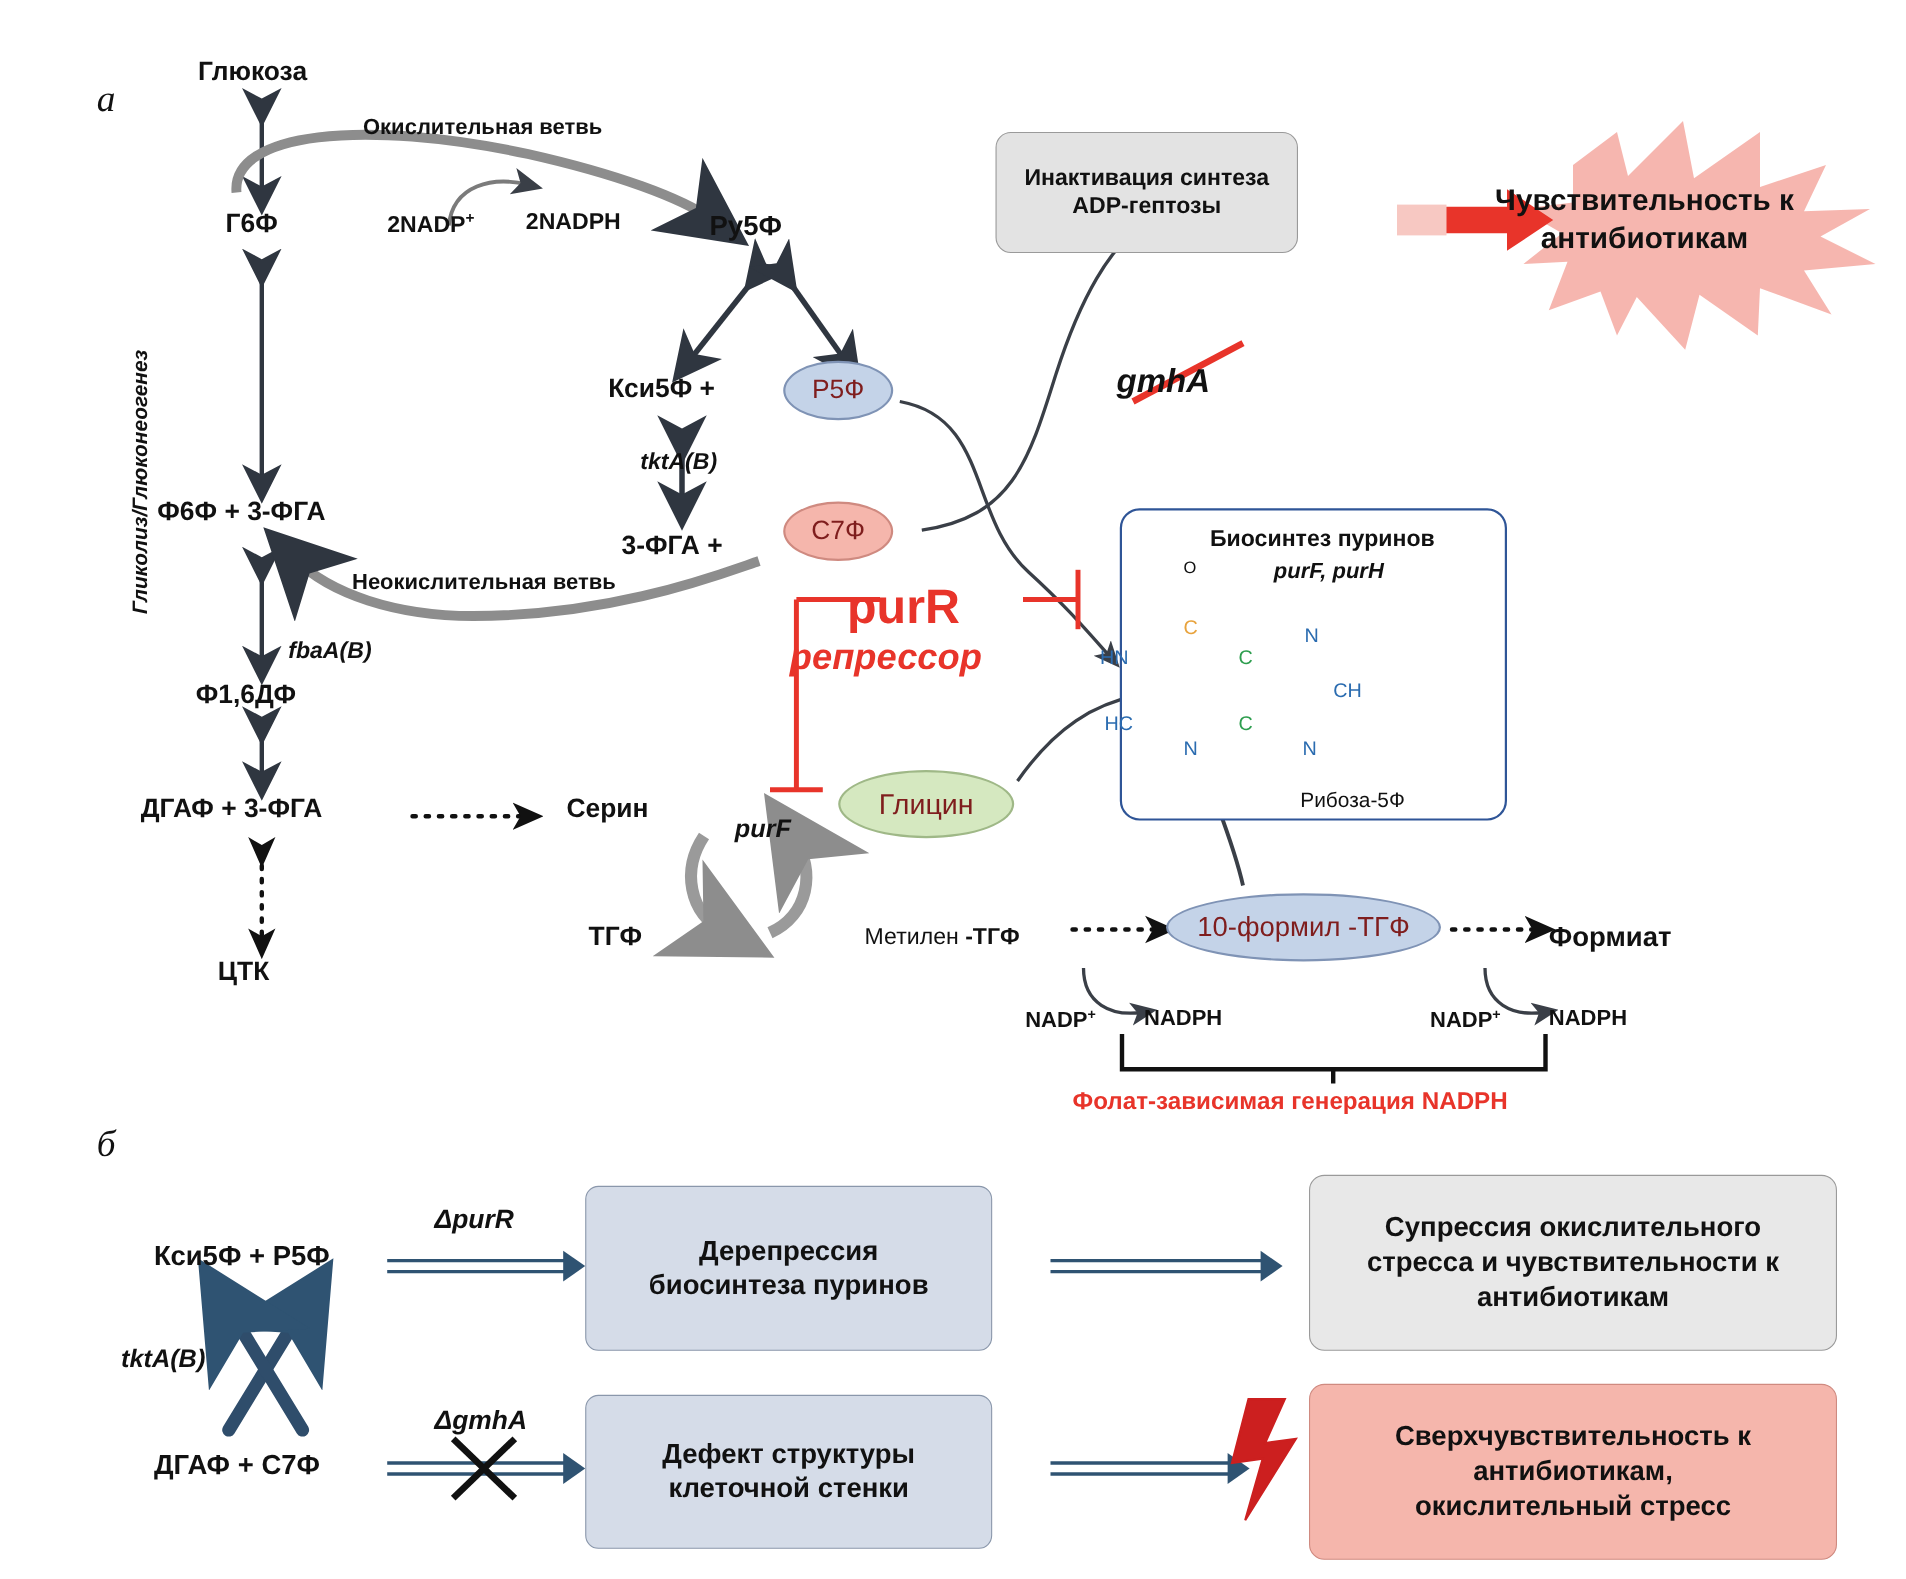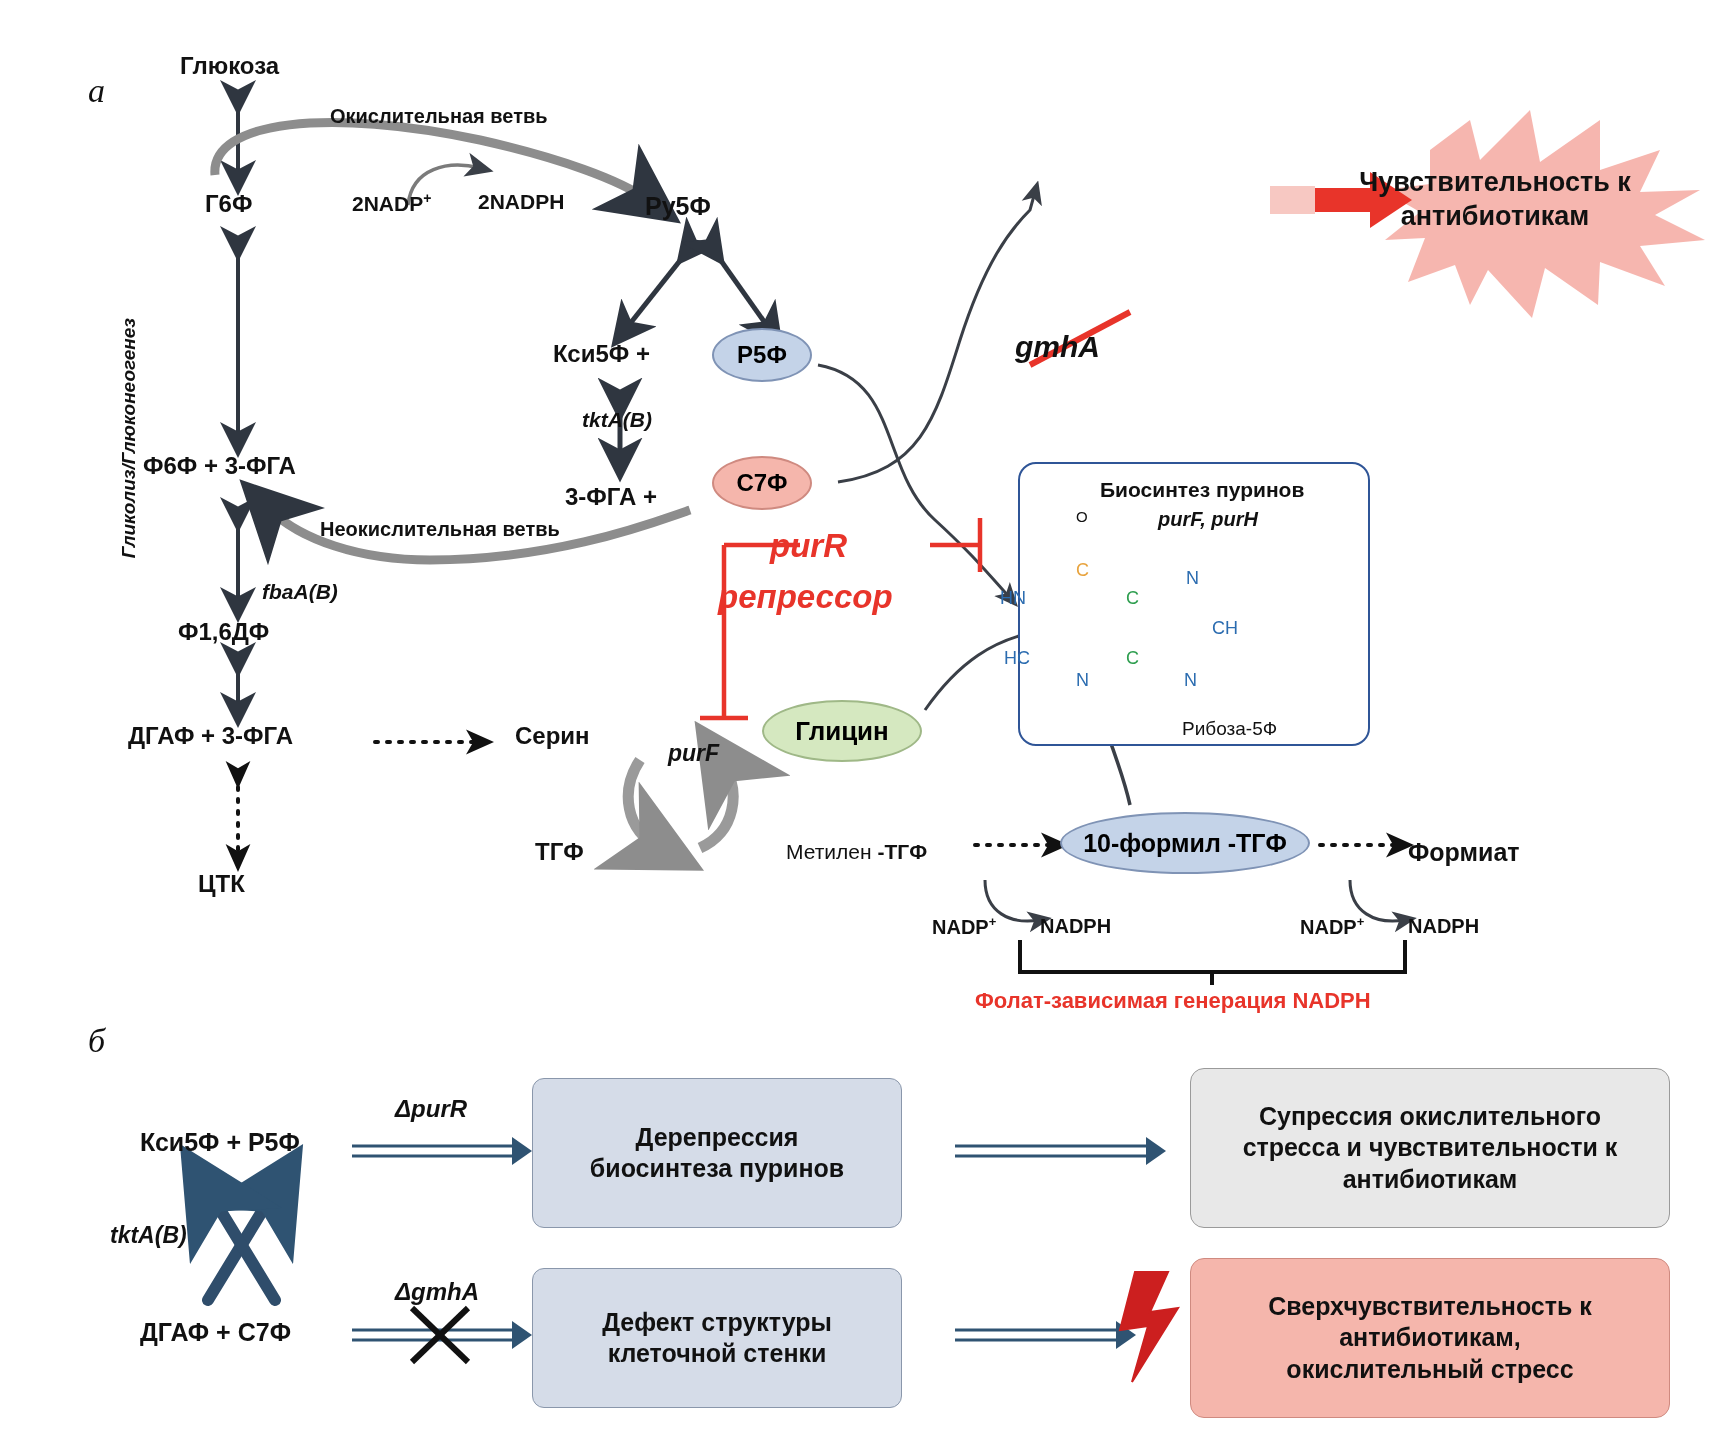--- a/index.html
+++ b/index.html
@@ -46,22 +46,22 @@
     font-weight: bold;
     white-space: nowrap;
     color: #111;
   }
   .ellipse {
     position: absolute;
     border-radius: 50%;
     display: flex;
     align-items: center;
     justify-content: center;
-    font-weight: bold;
-    color: #000000;
+    font-weight: normal;
+    color: #7f1d1d;
     box-sizing: border-box;
   }
   .roundbox {
     position: absolute;
     box-sizing: border-box;
     display: flex;
     align-items: center;
     justify-content: center;
     text-align: center;
     font-weight: bold;
@@ -284,23 +284,25 @@
     <span>NADP</span><sup style="font-size:13px;">+</sup>
   </div>
   <div class="lbl" style="left:1040px; top:915px; font-size:20px;">NADPH</div>
   <div class="lbl" style="left:1300px; top:915px; font-size:20px;">
     <span>NADP</span><sup style="font-size:13px;">+</sup>
   </div>
   <div class="lbl" style="left:1408px; top:915px; font-size:20px;">NADPH</div>
 
   <div class="lbl red centered-text" style="left:975px; top:988px; font-size:22px;">Фолат-зависимая генерация NADPH</div>
 
-  <div class="lbl red" style="left:770px; top:527px; font-size:33px; font-style:italic;">purR</div>
+  <div class="lbl red" style="left:770px; top:527px; font-size:44px; ">purR</div>
   <div class="lbl red" style="left:718px; top:578px; font-size:33px; font-style:italic;">репрессор</div>
 
+  <div class="roundbox" style="left:905px; top:120px; width:275px; height:110px; background:#e3e3e3; border:1.5px solid #9a9a9a; border-radius:14px; font-size:21px; white-space:pre-line;">Инактивация синтеза
+ADP-гептозы</div>
 
   <div class="roundbox" style="left:1300px; top:150px; width:390px; height:100px; font-size:27px; white-space:pre-line; background:transparent; border:none;">Чувствительность к
 антибиотикам</div>
 
   <div class="abs" style="left:1018px; top:462px; width:348px; height:280px; border:2px solid #2f5597; border-radius:18px; background:#ffffff;"></div>
   <div class="lbl" style="left:1100px; top:478px; font-size:21px;">Биосинтез пуринов</div>
   <div class="gene-ital" style="left:1158px; top:508px; font-size:20px;">purF, purH</div>
   <div class="lbl" style="left:1182px; top:718px; font-size:19px; font-weight:normal; color:#111;">Рибоза-5Ф</div>
 
   <div class="lbl" style="left:1076px; top:508px; font-size:15px; font-weight:normal; color:#111;">O</div>

